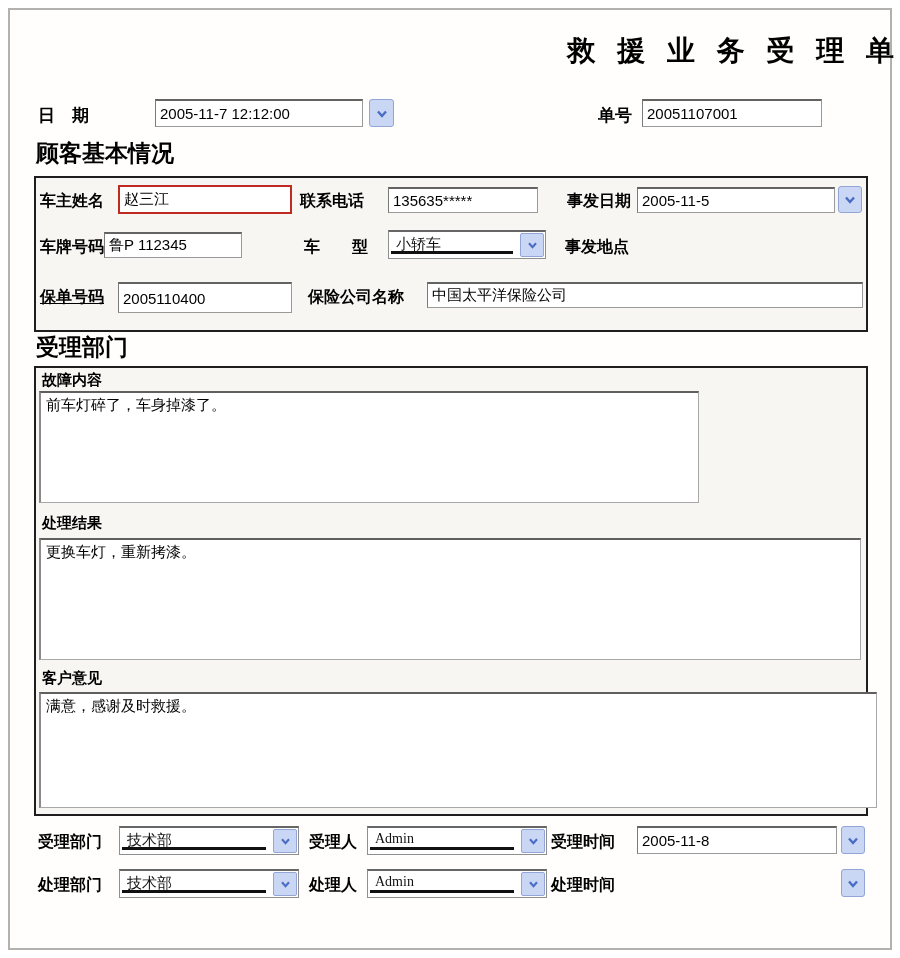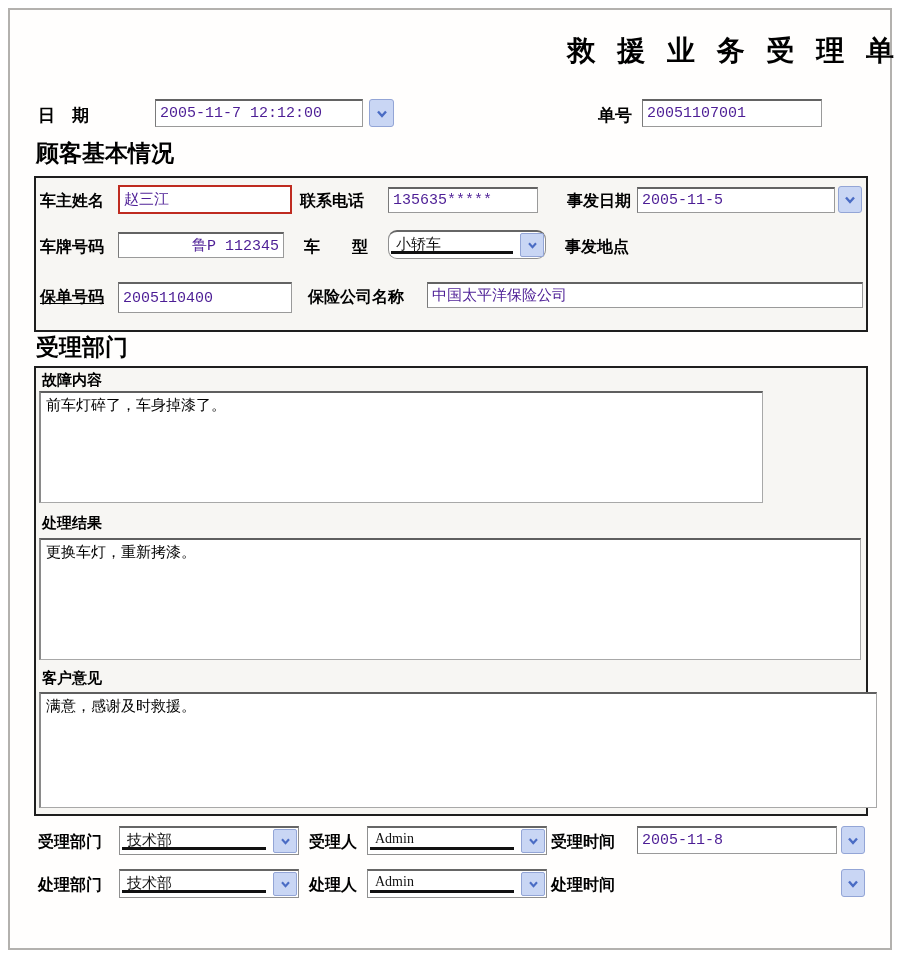--- a/index.html
+++ b/index.html
@@ -6,22 +6,22 @@
   .page{position:relative;width:900px;height:958px;background:#ffffff;
         font-family:"DejaVu Sans",sans-serif;color:#111;overflow:hidden;margin:0 auto;}
   .frame{position:absolute;inset:8px;border:2px solid #b3b1ae;background:#fffefd;}
   .abs{position:absolute;}
   .title{left:0;right:0;top:32px;text-align:right;font-size:28px;font-weight:bold;
          letter-spacing:6px;color:#000;}
   .lbl{font-size:16px;font-weight:bold;color:#000;white-space:nowrap;}
   .lbl-big{font-size:17px;}
   .sec-h{font-size:23px;font-weight:bold;color:#000;}
   .box{border:2px solid #1e1e1e;background:#f7f6f3;}
-  .field{box-sizing:border-box;background:#fff;font-family:Liberation Mono, monospace;
-         font-size:15px;padding:2px 4px;color:#4c1d95;
+  .field{box-sizing:border-box;background:#fff;font-family:Liberation Sans, sans-serif;
+         font-size:15px;padding:2px 4px;color:#000000;
          border:1px solid #9a9a9a;border-top:2px solid #636363;border-left:1px solid #7a7a7a;outline:none;}
   .field-red{border:2px solid #bf2b20;}
   .vbtn{box-sizing:border-box;display:flex;align-items:center;justify-content:center;
         background:#c9d6f4;border:1px solid #93a5d6;border-radius:3px;cursor:pointer;padding:0;}
   .combo{box-sizing:border-box;display:flex;align-items:stretch;background:#fff;
          border:1px solid #8f8f8f;border-top:2px solid #666;}
   .combo-val{flex:1;font-size:15px;padding:2px 2px 0 5px;margin:1px 6px 4px 2px;
              border-bottom:3px solid #111;white-space:nowrap;overflow:hidden;}
   .combo-val.mono{font-family:Liberation Serif, serif;font-size:14px;}
   .combo-btn{width:22px;display:flex;align-items:center;justify-content:center;
@@ -62,42 +62,42 @@
   <input class="abs field" style="left: 637px; top: 187px; width: 198px; height: 26px;" type="text" value="2005-11-5">
   <button class="abs vbtn" style="left:838px;top:186px;width:24px;height:27px;">
     <span>
       <svg width="12" height="8" viewBox="0 0 12 8">
           <polyline points="2,1.5 6,6 10,1.5" fill="none" stroke="#4a6cc4" stroke-width="2.4"></polyline>
         </svg>
     </span>
   </button>
 
   <div class="abs lbl" style="left:40px;top:237px;">车牌号码</div>
-  <input class="abs field" style="left: 118px; top: 232px; width: 166px; height: 26px; text-align: right;" type="text" value="鲁P 112345">
+  <input class="abs field" style="left: 104px; top: 232px; width: 138px; height: 26px;" type="text" value="鲁P 112345">
   <div class="abs lbl" style="left:304px;top:237px;">车　　型</div>
-  <div class="abs combo" style="left:388px;top:230px;width:158px;height:29px;border-radius:9px;">
+  <div class="abs combo" style="left:388px;top:230px;width:158px;height:29px;">
     <span class="combo-val">小轿车</span>
     <span class="combo-btn">
       <svg width="11" height="7" viewBox="0 0 12 8">
           <polyline points="2,1.5 6,6 10,1.5" fill="none" stroke="#4a6cc4" stroke-width="2.4"></polyline>
         </svg>
     </span>
   </div>
   <div class="abs lbl" style="left:565px;top:237px;">事发地点</div>
 
   <div class="abs lbl" style="left:40px;top:287px;text-decoration:underline;">保单号码</div>
   <input class="abs field" style="left: 118px; top: 282px; width: 174px; height: 31px;" type="text" value="2005110400">
   <div class="abs lbl" style="left:308px;top:287px;">保险公司名称</div>
   <input class="abs field" style="left: 427px; top: 282px; width: 436px; height: 26px;" type="text" value="中国太平洋保险公司">
 
   <div class="abs sec-h" style="left:36px;top:332px;">受理部门</div>
   <div class="abs box" style="left:34px;top:366px;width:830px;height:446px;"></div>
 
   <div class="abs ta-lbl" style="left:42px;top:371px;">故障内容</div>
-  <textarea class="abs ta" style="left: 39px; top: 391px; width: 724px; height: 112px;">前车灯碎了，车身掉漆了。</textarea>
+  <textarea class="abs ta" style="left: 39px; top: 391px; width: 660px; height: 112px;">前车灯碎了，车身掉漆了。</textarea>
 
   <div class="abs ta-lbl" style="left:42px;top:514px;">处理结果</div>
   <textarea class="abs ta" style="left: 39px; top: 538px; width: 822px; height: 122px;">更换车灯，重新拷漆。</textarea>
 
   <div class="abs ta-lbl" style="left:42px;top:669px;">客户意见</div>
   <textarea class="abs ta" style="left: 39px; top: 692px; width: 838px; height: 116px;">满意，感谢及时救援。</textarea>
 
   <div class="abs lbl" style="left:38px;top:832px;">受理部门</div>
   <div class="abs combo" style="left:119px;top:826px;width:180px;height:29px;">
     <span class="combo-val">技术部</span>

